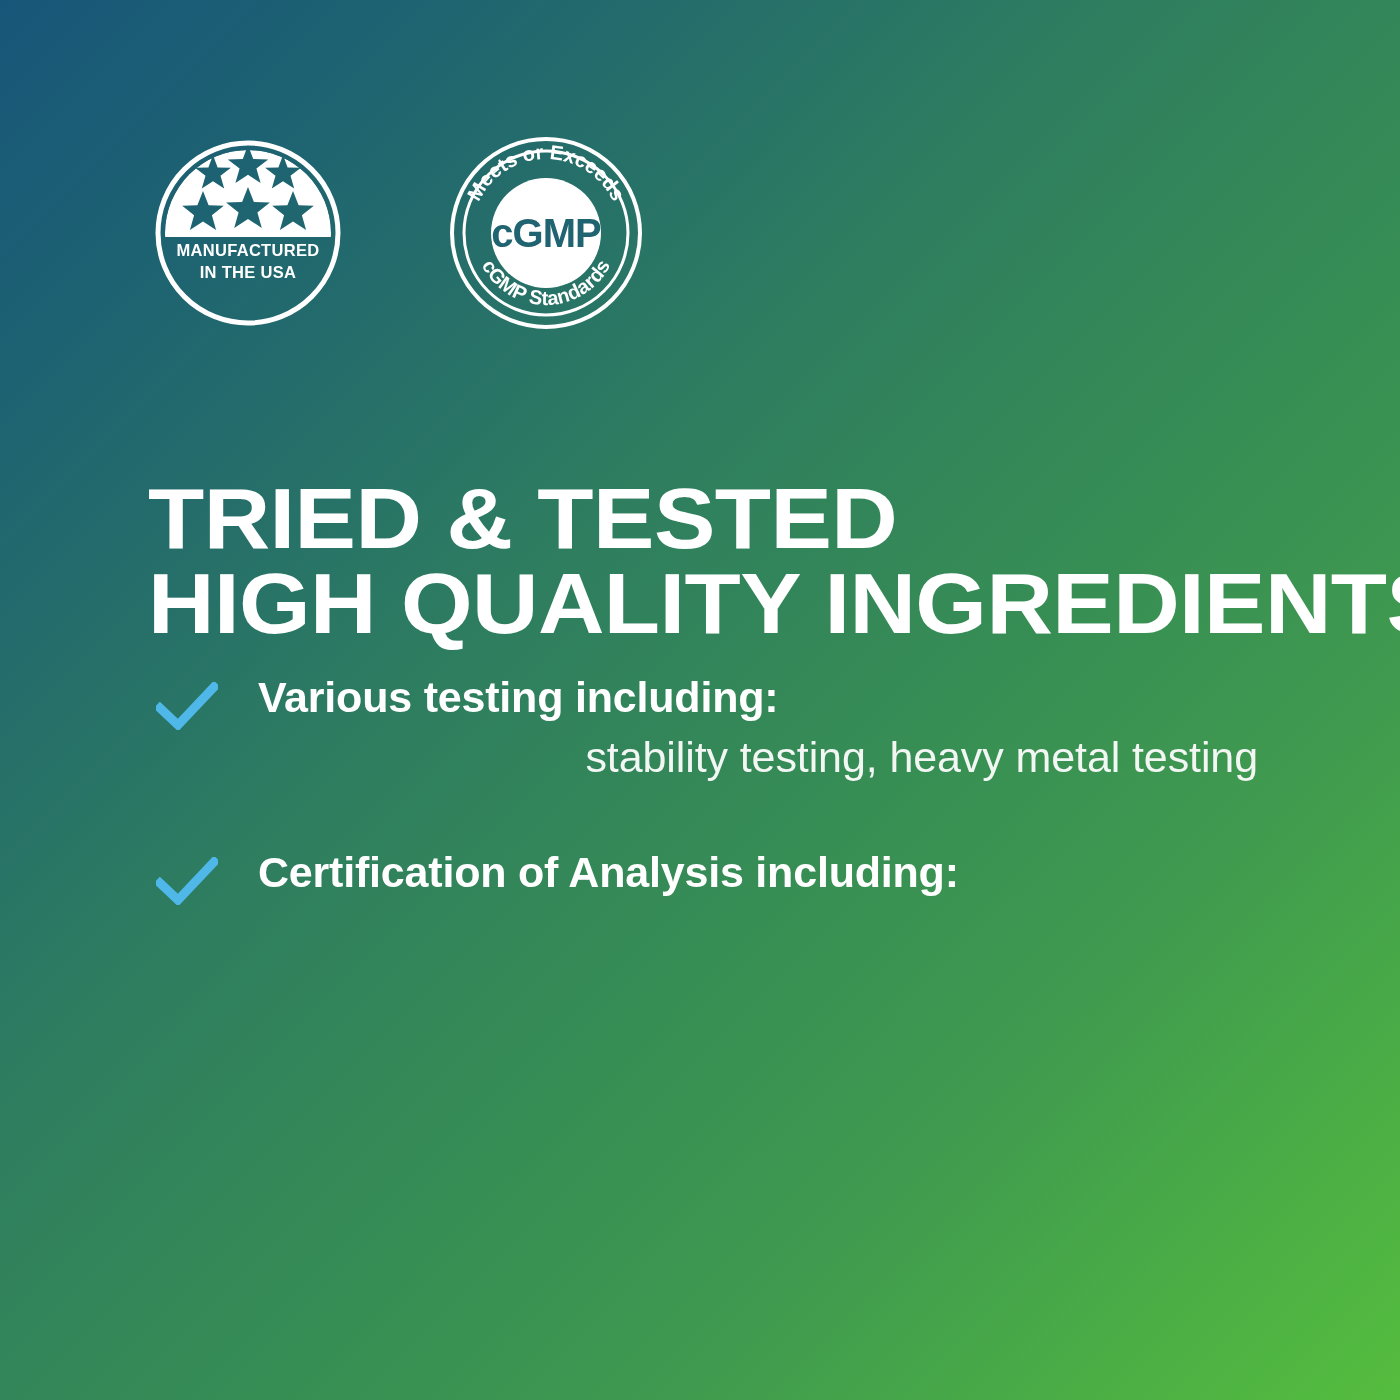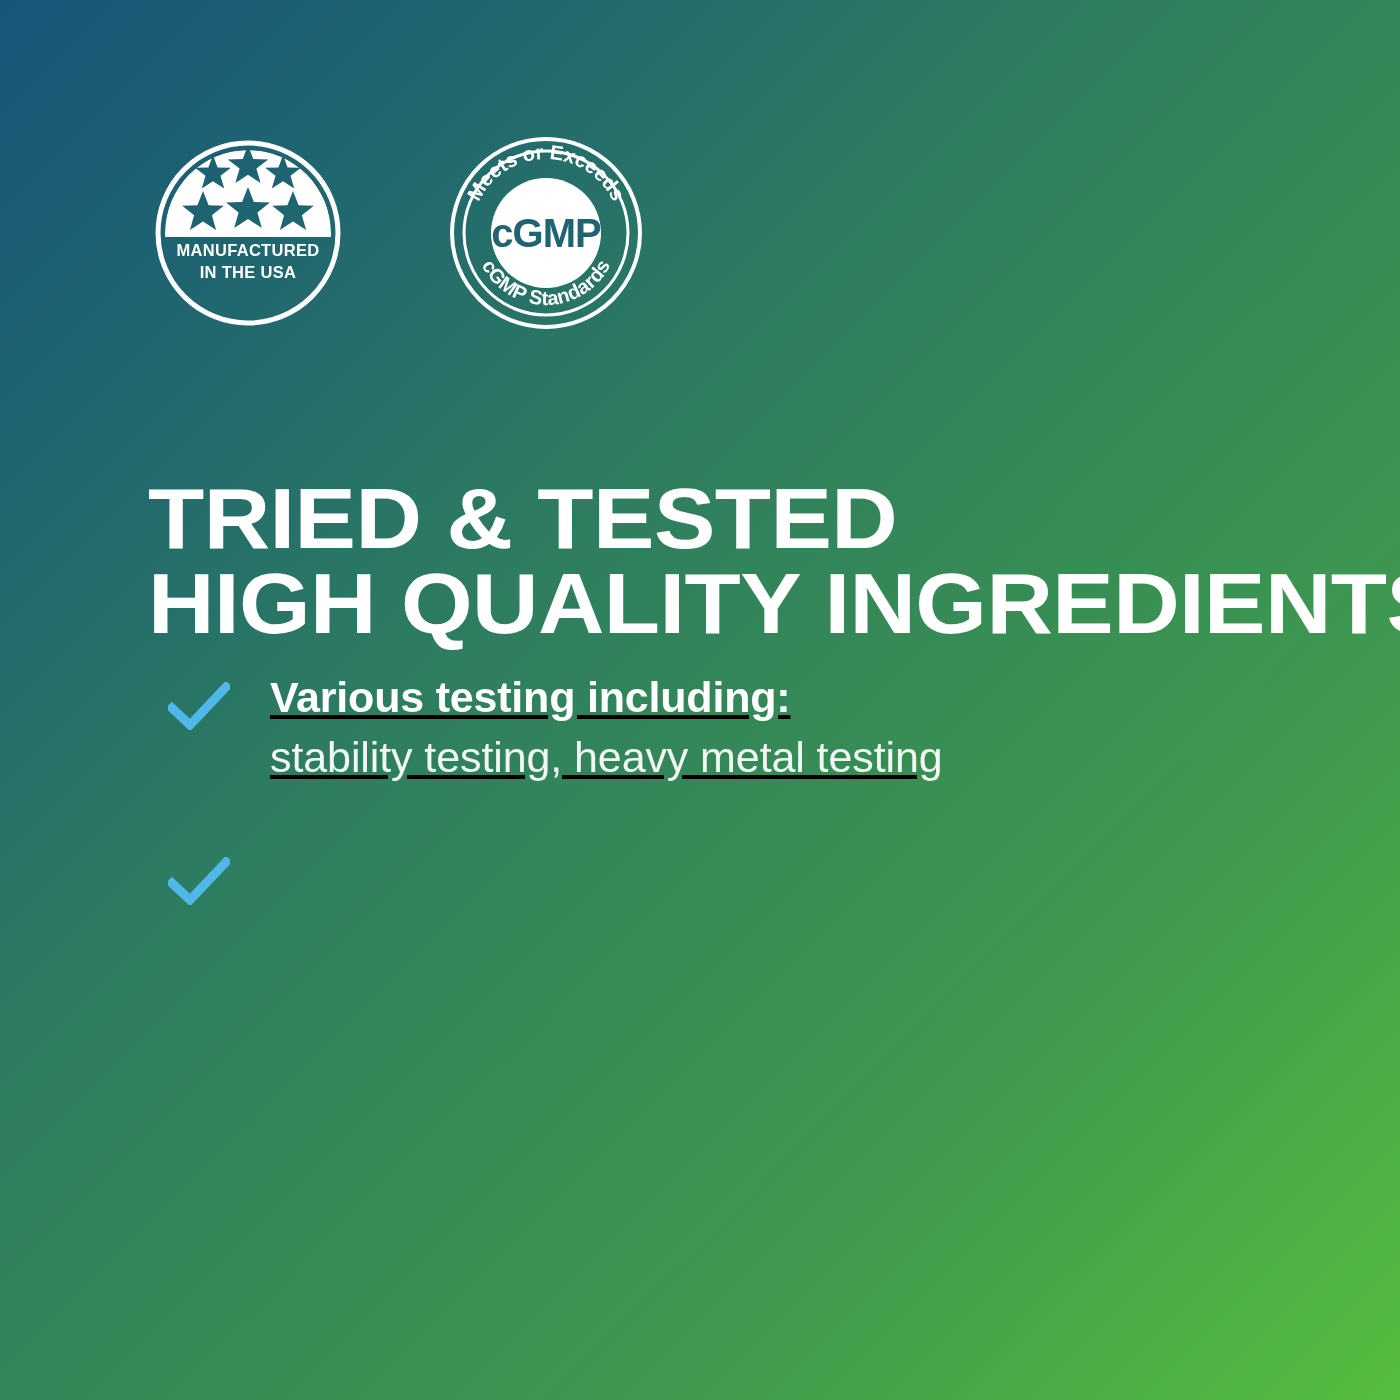--- a/index.html
+++ b/index.html
@@ -60,24 +60,23 @@
     transform-origin: left top;
   }
   .headline .hl-line {
     display: block;
     white-space: nowrap;
   }
 
   
   .bullets {
     position: absolute;
-    left: 148px;
+    left: 136px;
     top: 672px;
     width: 1180px;
-    text-decoration: underline;
   }
   .bullet {
     position: relative;
     padding-left: 122px;
     margin-bottom: 62px;
   }
   .bullet:last-child { margin-bottom: 0; }
 
   .check-icon {
     position: absolute;
@@ -96,20 +95,21 @@
   }
   .bullet-body {
     display: block;
     color: #f2f7f4;
     font-weight: 400;
     font-size: 43px;
     line-height: 1.32;
     letter-spacing: -0.1px;
     margin-top: 6px;
     max-width: 1000px;
+    text-align: right;
   }
 </style>
 </head>
 <body>
 
 <div id="poster">
 
   <div class="badge-row">
 
     <div class="badge">
@@ -198,16 +198,17 @@
         <path d="M4 26 L22 43 L58 5" fill="none" stroke="#4fb8e8" stroke-width="9" stroke-linecap="square" stroke-linejoin="miter"></path>
       </svg>
       <span class="bullet-title">Various testing including:</span>
       <span class="bullet-body">stability testing, heavy metal testing</span>
     </div>
 
     <div class="bullet">
       <svg class="check-icon" viewBox="0 0 62 48">
         <path d="M4 26 L22 43 L58 5" fill="none" stroke="#4fb8e8" stroke-width="9" stroke-linecap="square" stroke-linejoin="miter"></path>
       </svg>
+      <span class="bullet-title">Certification of Analysis including:</span>
     </div>
 
   </div>
 </div>
 
 </body></html>

